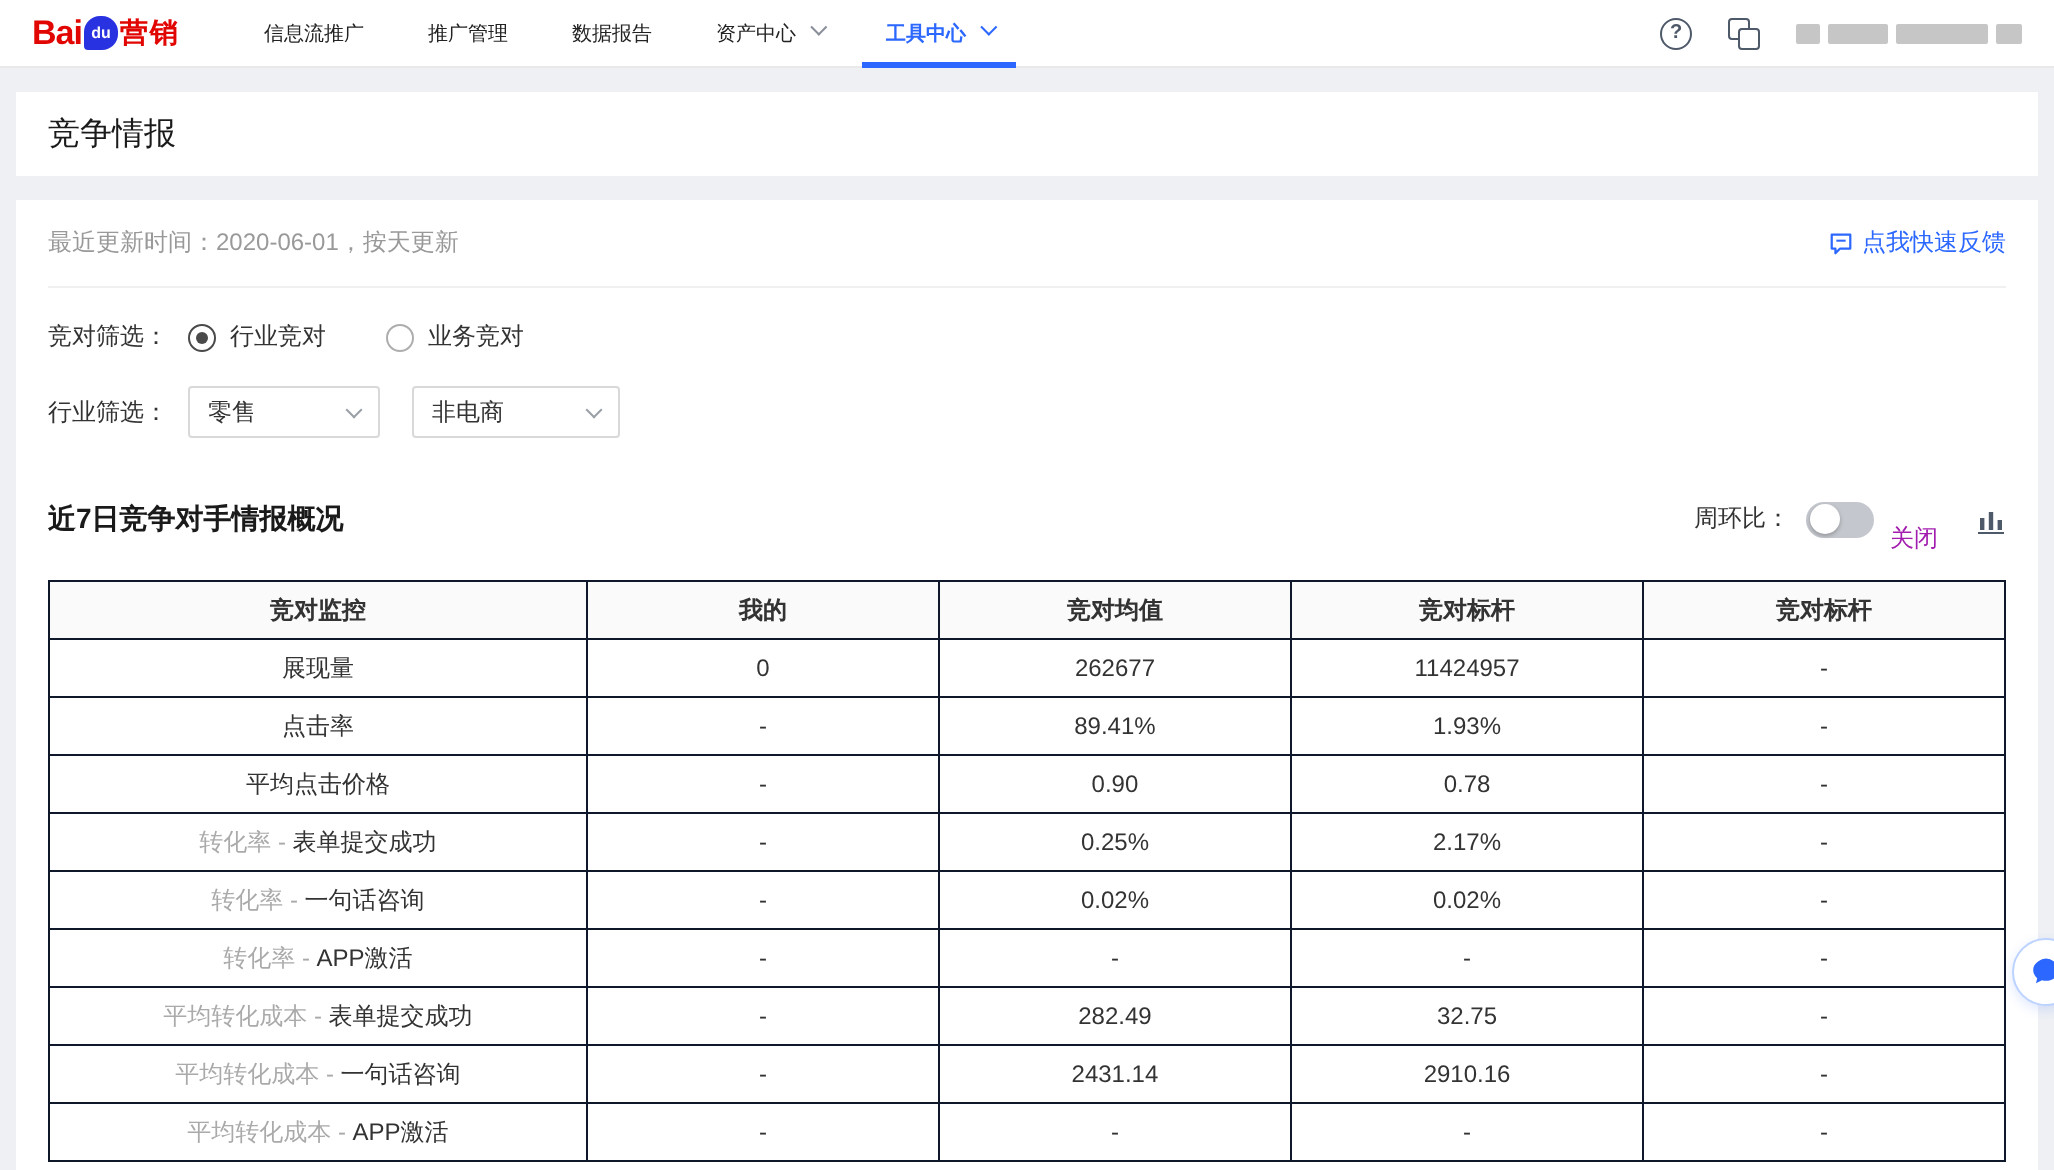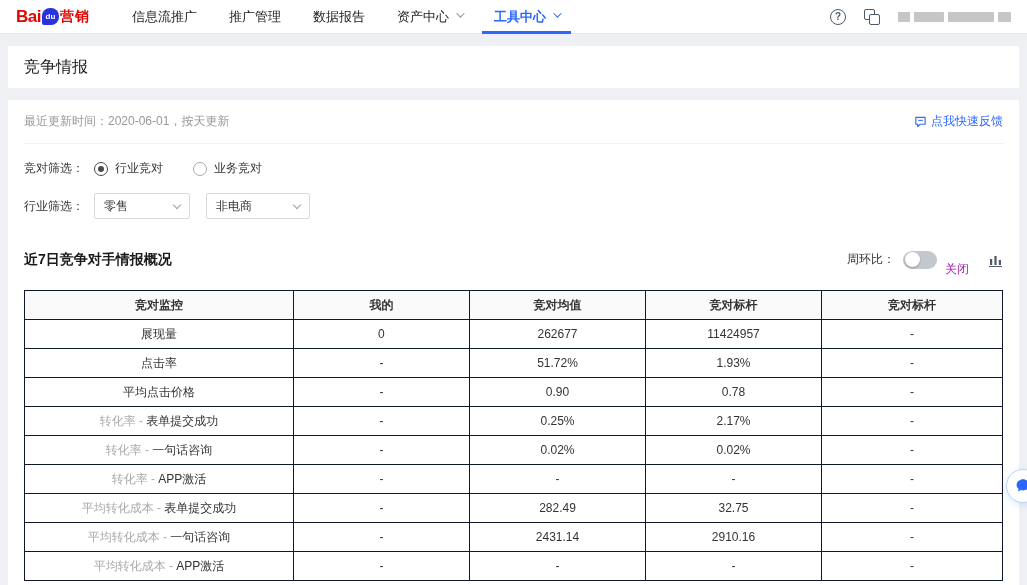--- a/index.html
+++ b/index.html
@@ -11,21 +11,21 @@
 
   
   .topnav{ position:absolute; top:0; left:0; right:0; height:34px; background:#fff;
     border-bottom:1px solid #e9e9e9; display:flex; align-items:center; padding:0 16px; z-index:5;}
   .logo{ display:flex; align-items:center; margin-right:26px; cursor:pointer;}
   .logo-bai{ color:#e10601; font-weight:800; font-size:17px; letter-spacing:-0.5px;}
   .logo-du{ width:17px; height:17px; background:#2932e1; color:#fff; border-radius:8px 8px 8px 2px;
     display:flex; align-items:center; justify-content:center; font-size:8px; font-weight:700; margin:0 1px;}
   .logo-yx{ color:#e10601; font-weight:800; font-size:14px; letter-spacing:1px;}
   .nav-items{ display:flex; height:34px; align-items:stretch;}
-  .nav-item{ position:relative; display:flex; align-items:center; padding:0 16px; font-size:13px;
+  .nav-item{ position:relative; display:flex; align-items:center; padding:0 16px; font-size:10px;
     color:#222; cursor:pointer; white-space:nowrap;}
   .nav-item .chev{ width:6px; height:6px; border-right:1.4px solid #8a8f99; border-bottom:1.4px solid #8a8f99;
     transform:rotate(45deg) translateY(-2px); margin-left:7px; margin-top:-3px;}
   .nav-item.active{ color:#2c68ff; font-weight:600;}
   .nav-item.active .chev{ border-color:#2c68ff;}
   .nav-item.active::after{ content:''; position:absolute; left:4px; right:4px; bottom:0; height:3px; background:#2c68ff;}
   .nav-right{ margin-left:auto; display:flex; align-items:center; gap:18px;}
   .help-icon{ width:16px; height:16px; border:1.3px solid #4e5969; border-radius:50%; color:#4e5969;
     font-size:10px; font-weight:700; display:flex; align-items:center; justify-content:center; cursor:pointer;}
   .squares-icon{ position:relative; width:16px; height:16px; cursor:pointer;}
@@ -214,21 +214,21 @@
         <tr>
           <td><span>展现量</span></td>
           <td>0</td>
           <td>262677</td>
           <td>11424957</td>
           <td>-</td>
         </tr>
         <tr>
           <td><span>点击率</span></td>
           <td>-</td>
-          <td>51.72%</td>
+          <td>89.41%</td>
           <td>1.93%</td>
           <td>-</td>
         </tr>
         <tr>
           <td><span>平均点击价格</span></td>
           <td>-</td>
           <td>0.90</td>
           <td>0.78</td>
           <td>-</td>
         </tr>

